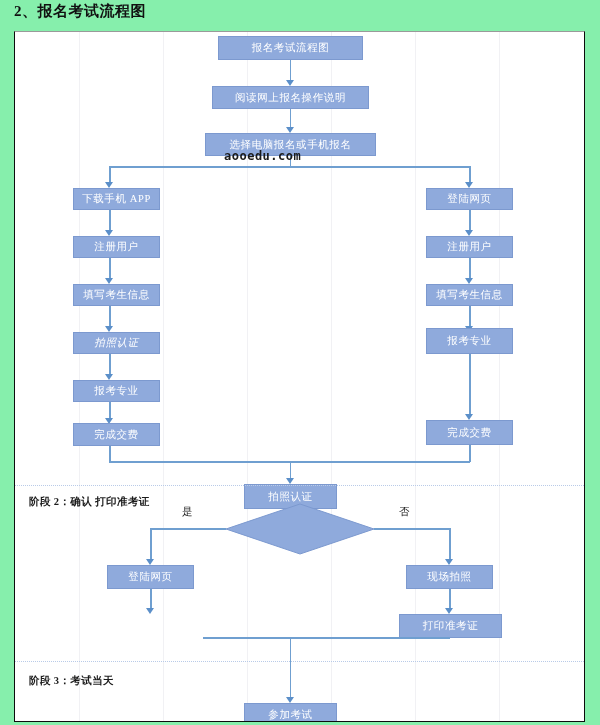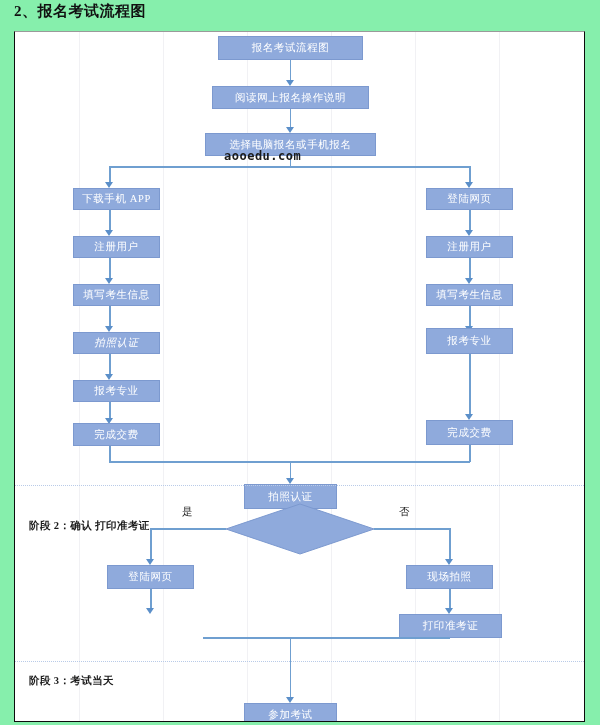--- a/index.html
+++ b/index.html
@@ -169,21 +169,21 @@
     <div class="conn hline" style="left:94px;top:429px;width:361px;"></div>
     <div class="conn vline" style="left:274.5px;top:429px;height:20px;"></div>
     <div class="arrow" style="left:270.5px;top:446px;"></div>
 
     <div class="node" style="left:229px;top:452px;width:93px;height:25px;">拍照认证</div>
 
     <div class="conn vline" style="left:274.5px;top:477px;height:26px;"></div>
     <div class="arrow" style="left:270.5px;top:500px;"></div>
 
     <div class="divider" style="top:453px;"></div>
-    <div class="stage" style="left:14px;top:464px;max-width:150px;white-space:normal;line-height:12px;margin-top:24px;">阶段 2：确认 打印准考证</div>
+    <div class="stage" style="left:14px;top:464px;max-width:150px;white-space:normal;line-height:12px;">阶段 2：确认 打印准考证</div>
 
     <div class="diamond-wrap" style="left:210px;top:471px;width:150px;height:52px;">
       <svg width="150" height="52" viewBox="0 0 150 52">
         <polygon points="75,1 149,26 75,51 1,26" fill="#8faadc" stroke="#7c99cf" stroke-width="1"></polygon>
       </svg>
     </div>
 
     <div class="branch-label" style="left:167px;top:473px;">是</div>
     <div class="branch-label" style="left:384px;top:473px;">否</div>
 

